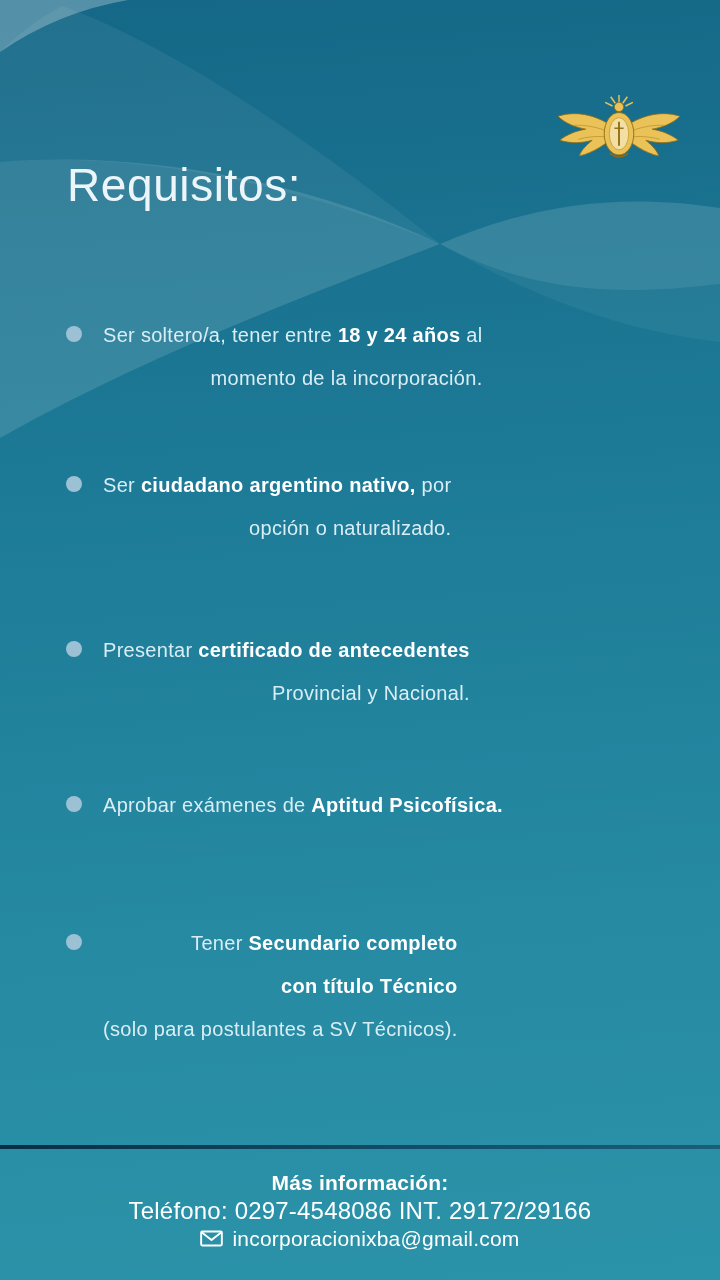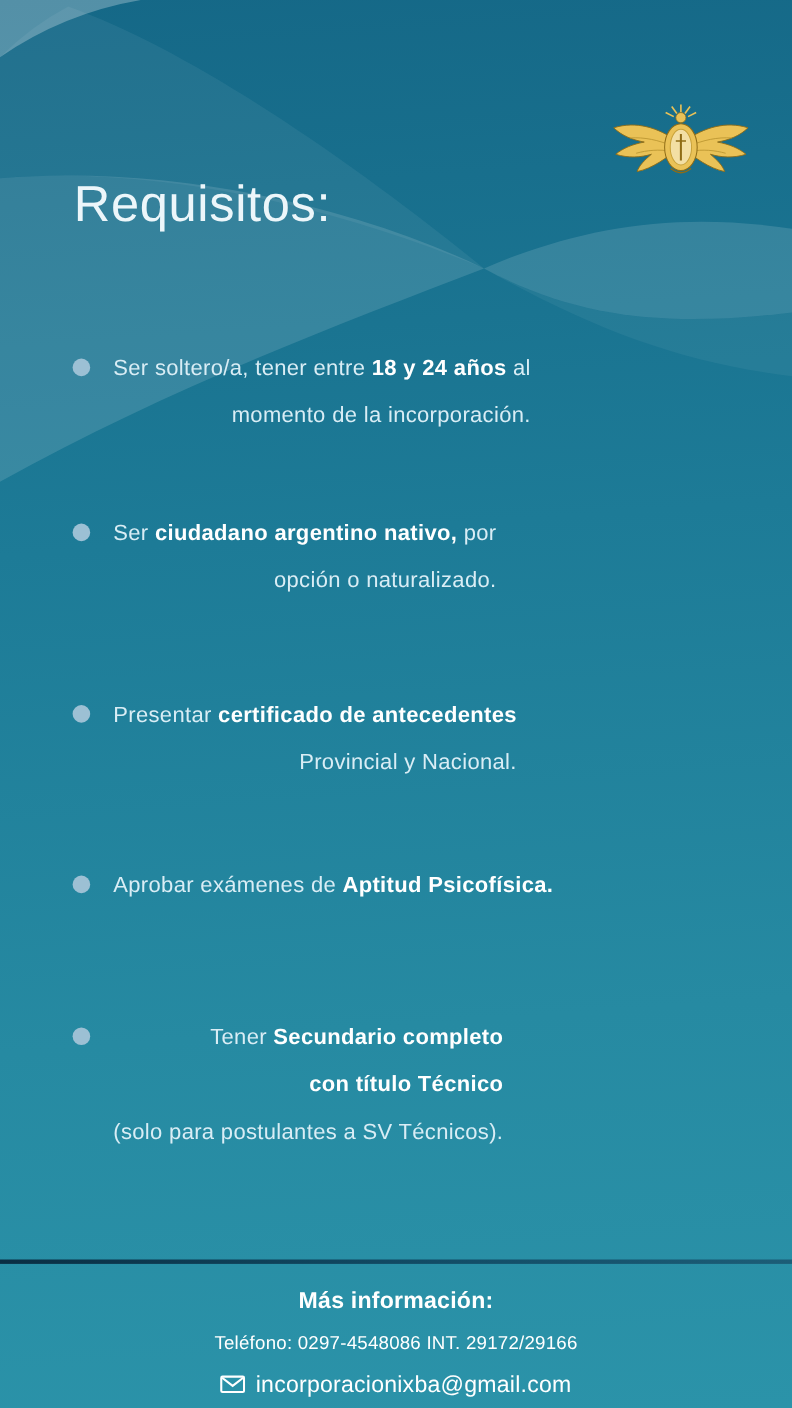--- a/index.html
+++ b/index.html
@@ -33,25 +33,25 @@
     font-size:20px;line-height:43px;letter-spacing:0.3px;
     color:#d9edf5;font-weight:400;white-space:nowrap;
   }
   .req-text b{color:#ffffff;font-weight:700;}
   .divider{
     position:absolute;left:0;top:1145px;width:720px;height:4px;
     background:linear-gradient(90deg,#0a2e43 0%,#124c66 55%,#1c5d77 100%);
   }
   .footer{
     position:absolute;left:0;top:1170px;width:720px;
-    display:flex;flex-direction:column;align-items:center;gap:13px;
+    display:flex;flex-direction:column;align-items:center;gap:3px;
     color:#ffffff;
   }
   .f-heading{font-size:21px;font-weight:700;line-height:25px;letter-spacing:0.2px;}
-  .f-phone{font-size:17px;line-height:25px;letter-spacing:0.2px;}
+  .f-phone{font-size:24px;line-height:25px;letter-spacing:0.2px;}
   .f-email-row{display:flex;align-items:center;gap:9px;font-size:21px;line-height:25px;letter-spacing:0.2px;}
   .env-icon{display:block;}
 </style>
 </head>
 <body>
 
 <div class="poster">
 
   <svg class="waves" viewBox="0 0 720 1280" preserveAspectRatio="none">
     <path d="M0 52 Q58 12 128 0 L0 0 Z" fill="rgba(255,255,255,0.27)"></path>

